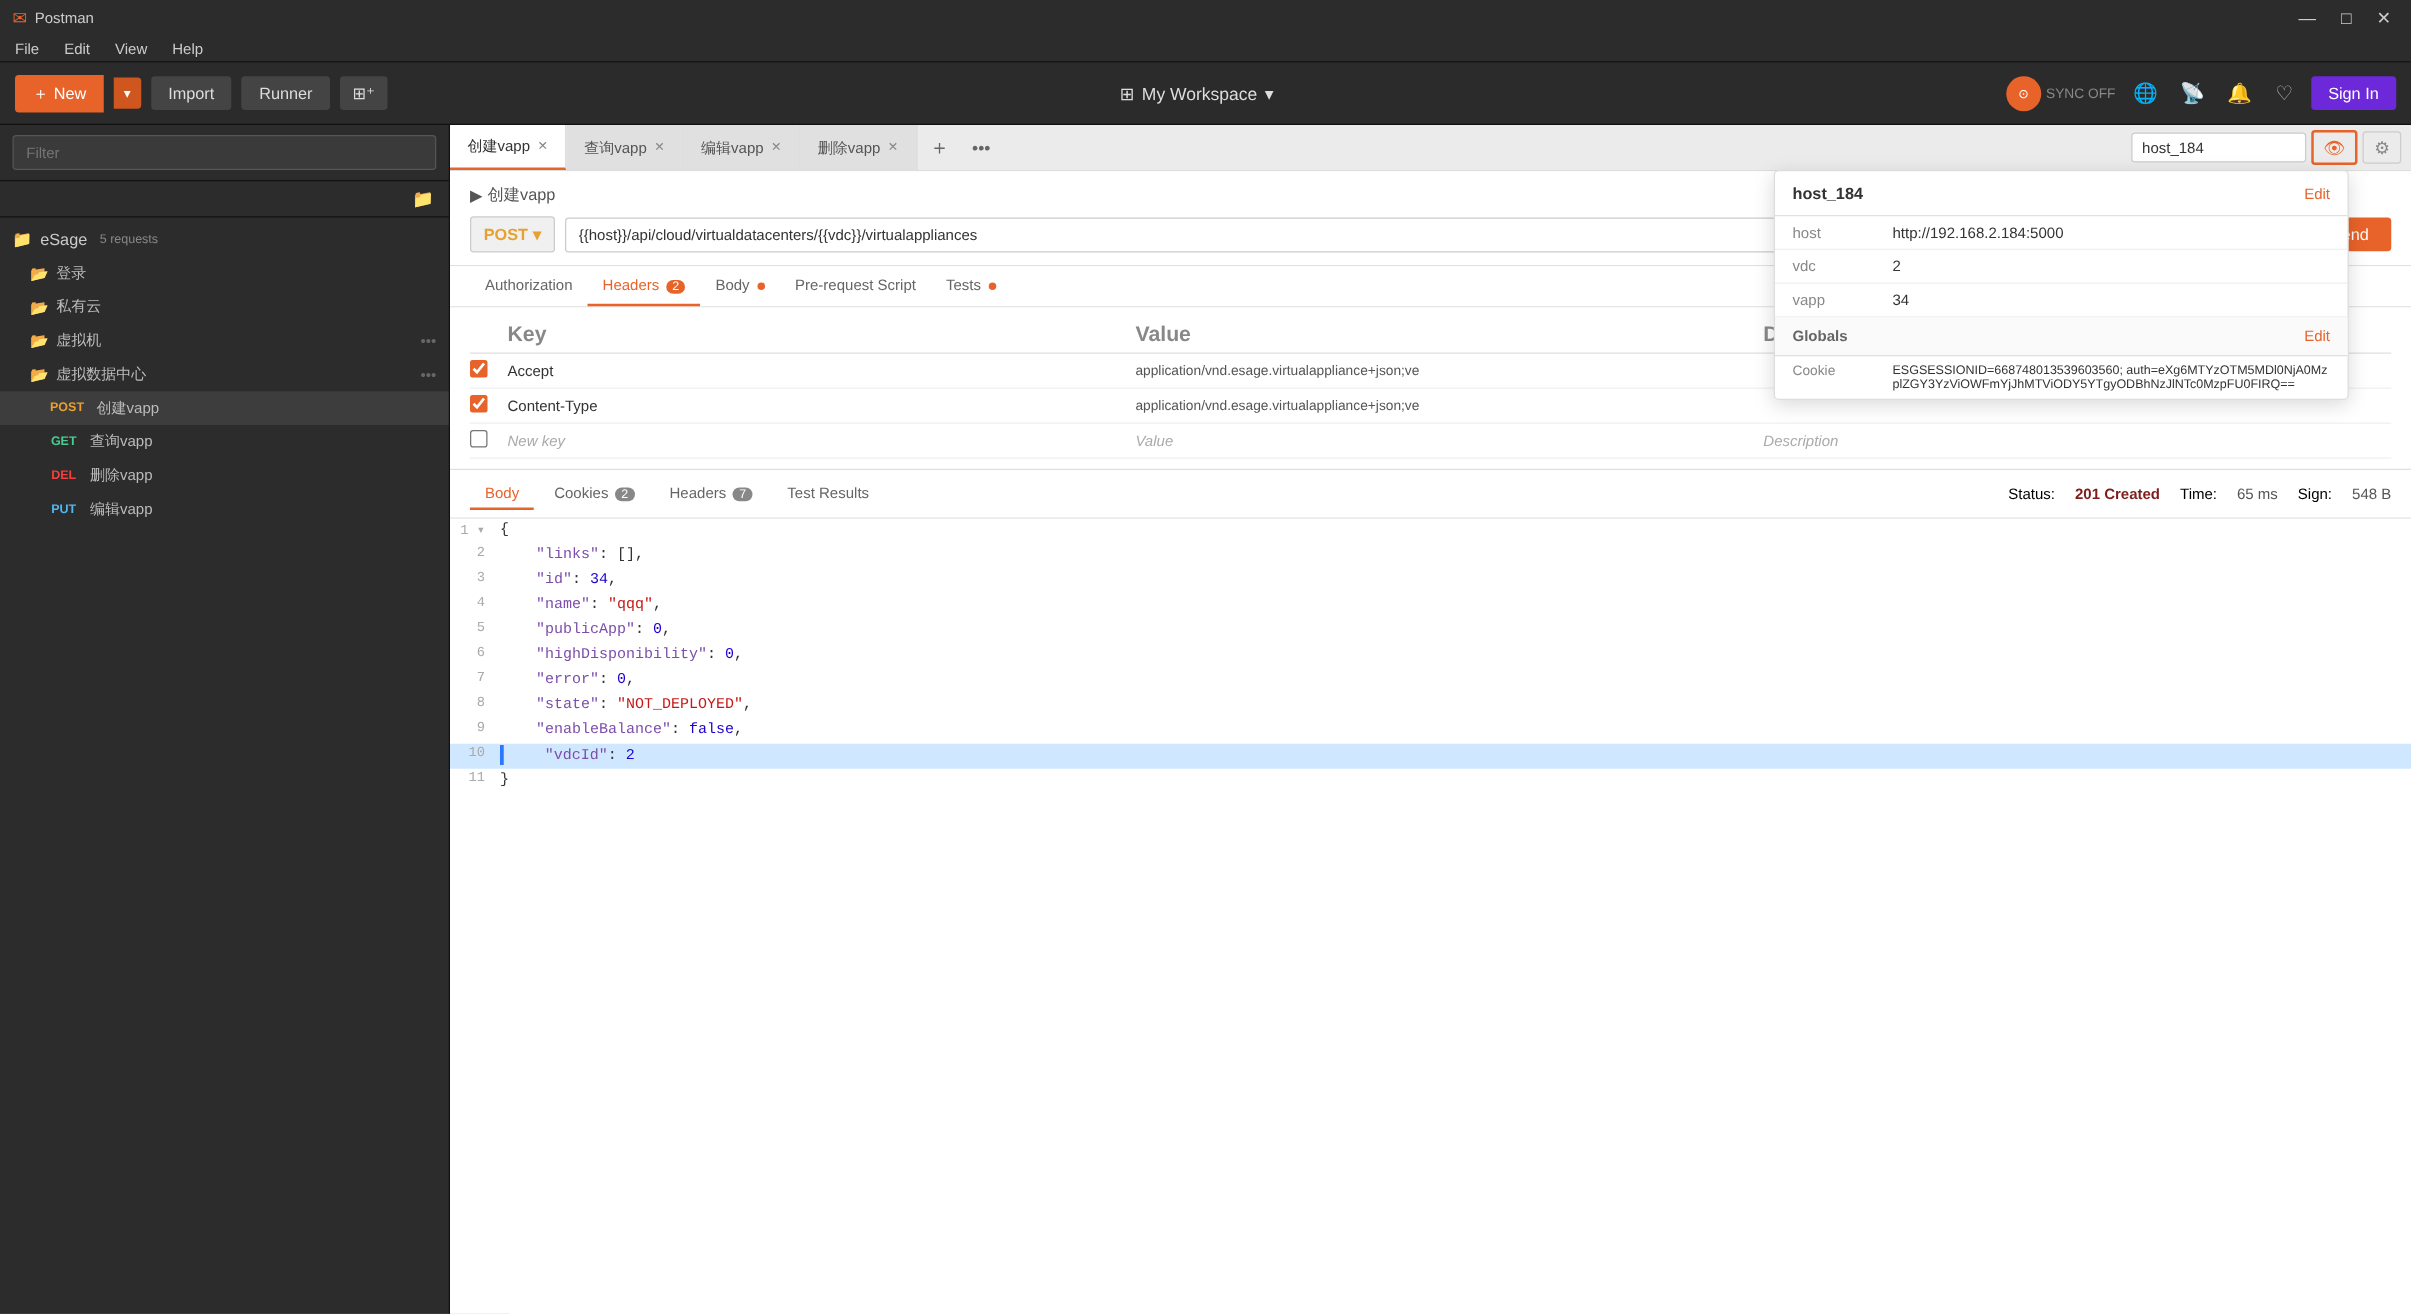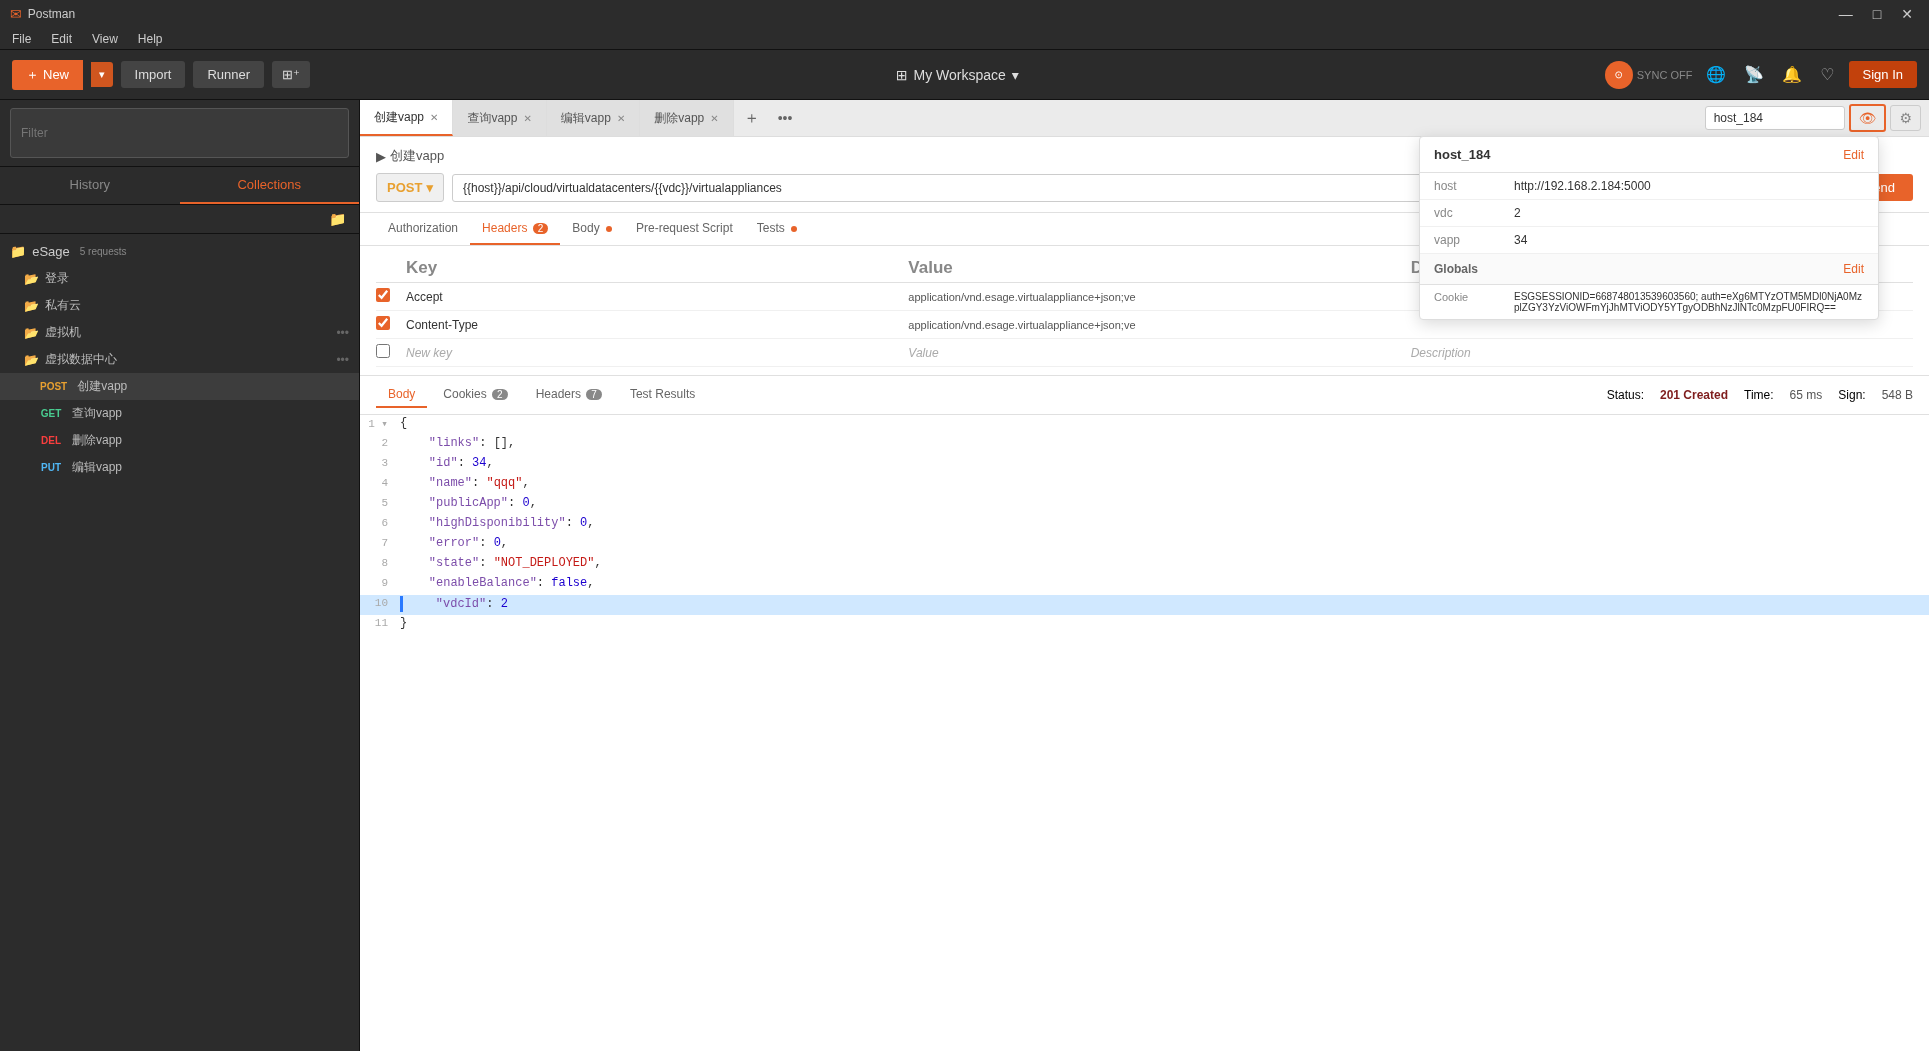--- a/index.html
+++ b/index.html
@@ -91,21 +91,21 @@
       font-size: 13px;
       cursor: pointer;
     }
     .toolbar-center { display: flex; align-items: center; gap: 6px; color: #ddd; font-size: 14px; cursor: pointer; }
     .workspace-name { font-size: 14px; color: #ddd; text-align: center; }
     .toolbar-right { display: flex; align-items: center; gap: 10px; }
     .sync-area { display: flex; align-items: center; gap: 4px; color: #888; font-size: 11px; }
     .sync-indicator { width: 28px; height: 28px; border-radius: 50%; background: #e8632a; display: flex; align-items: center; justify-content: center; color: white; font-size: 10px; }
     .toolbar-icon-btn { background: none; border: none; color: #aaa; font-size: 16px; cursor: pointer; padding: 4px; }
     .btn-signin {
-      background: #c2410c;
+      background: #6d28d9;
       color: white;
       border: none;
       border-radius: 3px;
       padding: 6px 14px;
       font-size: 13px;
       cursor: pointer;
     }
 
     
     .main-layout {
@@ -124,21 +124,21 @@
     .sidebar-search {
       padding: 8px 10px;
       border-bottom: 1px solid #111;
     }
     .search-input {
       width: 100%;
       background: #3a3a3a;
       border: 1px solid #555;
       border-radius: 3px;
       color: #ccc;
-      padding: 17px 10px;
+      padding: 6px 10px;
       font-size: 12px;
       outline: none;
     }
     .sidebar-tabs {
       display: flex;
       border-bottom: 1px solid #111;
     }
     .sidebar-tab {
       flex: 1;
       padding: 10px;
@@ -598,24 +598,20 @@
     <button class="btn-signin">Sign In</button>
   </div>
 </div>
 
 <div class="main-layout">
 
   <div class="sidebar">
     <div class="sidebar-search">
       <input class="search-input" type="text" placeholder="Filter" style="">
     </div>
-    <div class="sidebar-tabs">
-      <div class="sidebar-tab">History</div>
-      <div class="sidebar-tab active">Collections</div>
-    </div>
     <div class="sidebar-toolbar">
       <button class="sidebar-tool-btn">📁</button>
     </div>
     <div class="sidebar-content">
       <div class="collection-group">
         <div class="collection-header">
           <span>📁</span>
           <span>eSage</span>
           <span style="font-size:10px;color:#888;margin-left:4px;">5 requests</span>
         </div>

